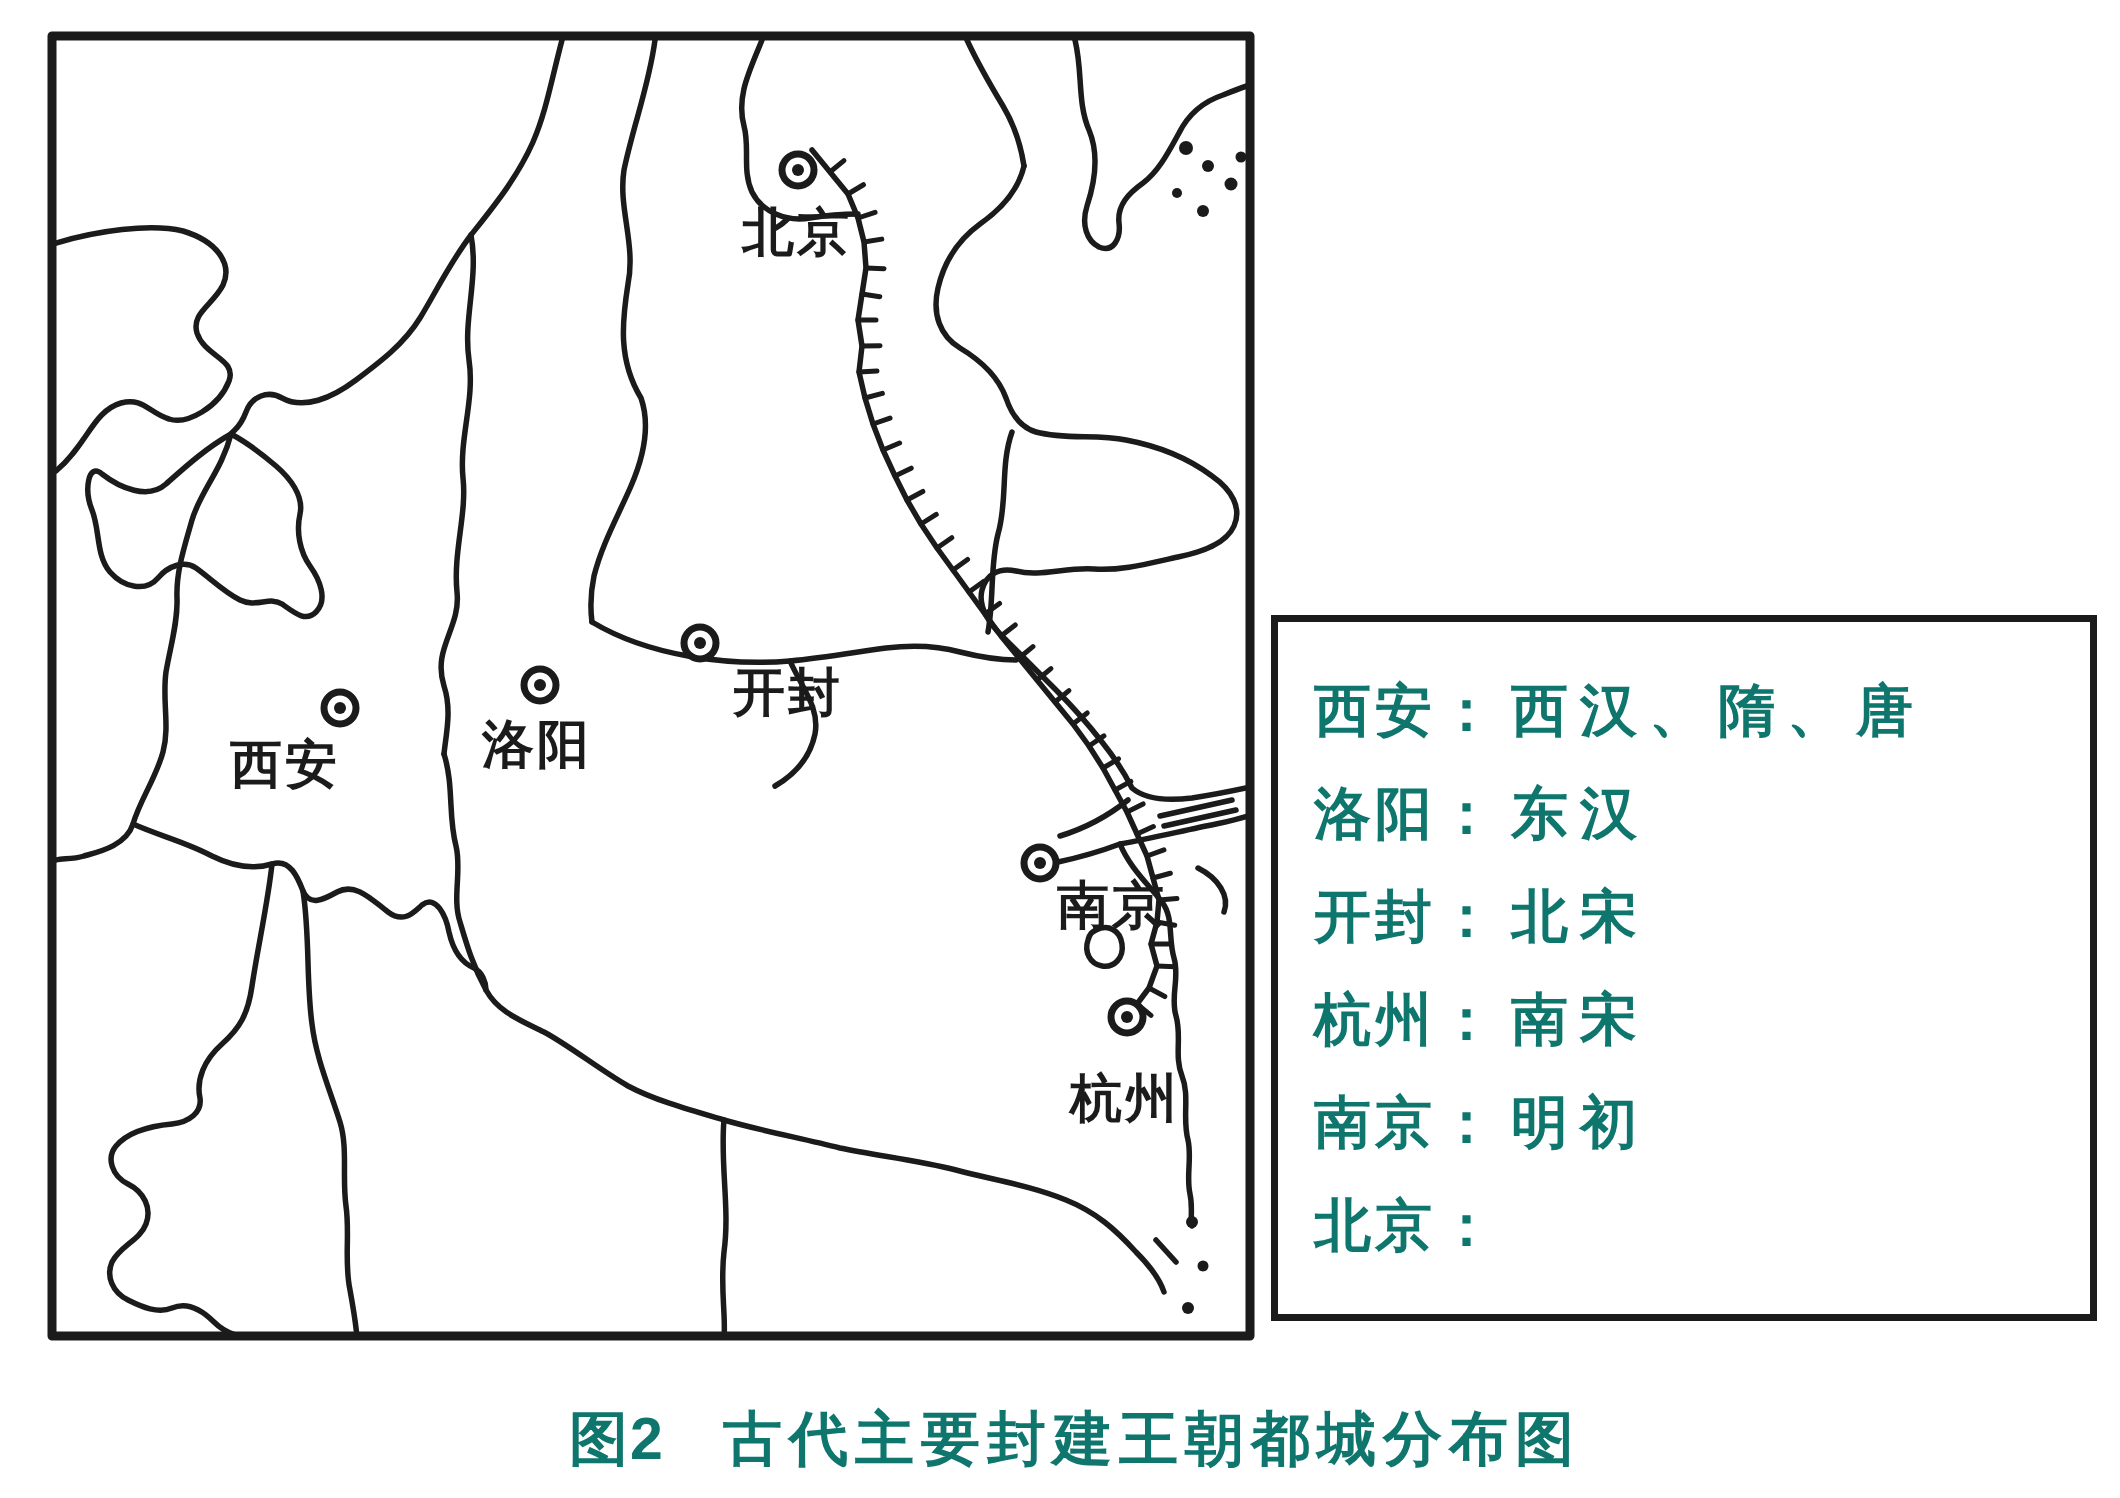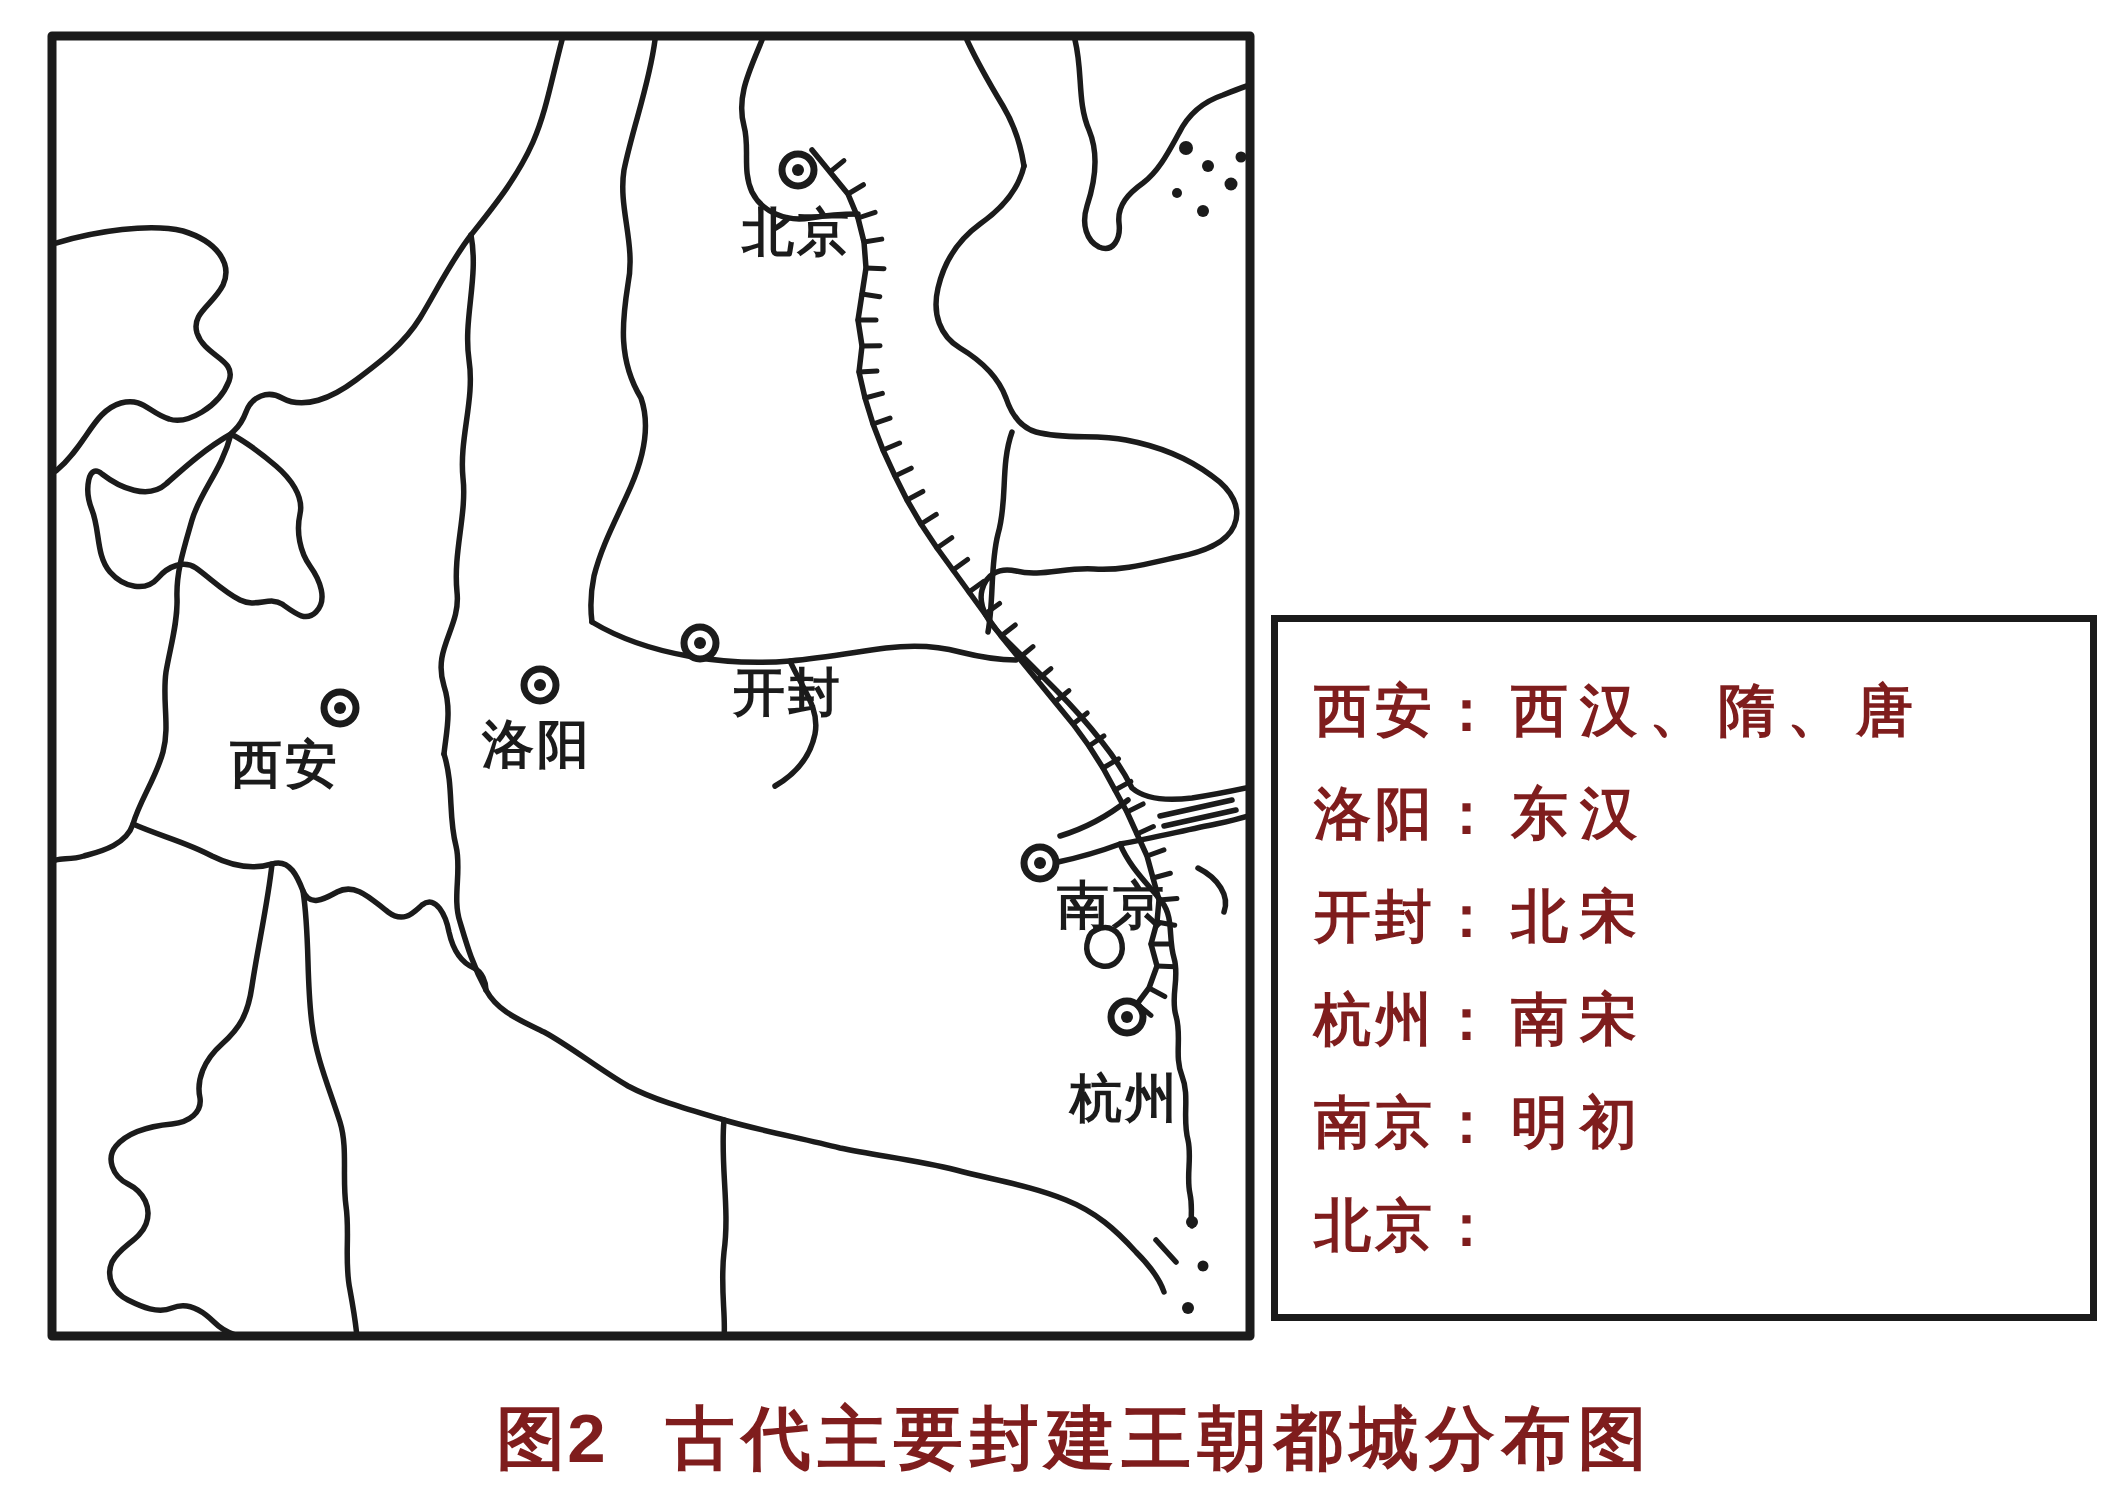--- a/index.html
+++ b/index.html
@@ -1,39 +1,39 @@
 <!DOCTYPE html>
 <html><head>
 <meta charset="utf-8">
 <style>
   html,body{margin:0;padding:0;background:#ffffff;}
   .stage{
     position:relative;width:2120px;height:1498px;background:#ffffff;overflow:hidden;
-    font-family:"Liberation Sans","DejaVu Sans",sans-serif;color:#7f1d1d;
+    font-family:"Liberation Sans","DejaVu Sans",sans-serif;color:#0f766e;
   }
   .map-svg{position:absolute;left:0;top:0;width:2120px;height:1498px;}
   .city-label{
     font-weight:bold;font-size:52px;letter-spacing:3px;fill:#1b1b1b;
   }
   .legend-box{
     position:absolute;left:1271px;top:615px;width:826px;height:706px;
     border:7px solid #1b1b1b;background:#ffffff;box-sizing:border-box;
     display:flex;flex-direction:column;justify-content:space-evenly;
     padding:14px 10px 14px 36px;
   }
   .legend-row{
     display:flex;align-items:center;font-weight:bold;font-size:57px;line-height:1;
     white-space:nowrap;
   }
   .legend-city{letter-spacing:4px;}
   .legend-colon{margin-left:2px;}
   .legend-dyn{margin-left:16px;letter-spacing:12px;}
   .caption{
     position:absolute;left:0;top:1386px;width:2120px;height:106px;line-height:106px;
-    text-align:center;font-weight:bold;font-size:69px;letter-spacing:7px;
+    text-align:center;font-weight:bold;font-size:59px;letter-spacing:7px;
     padding-left:30px;box-sizing:border-box;white-space:nowrap;
   }
   .caption-prefix{margin-right:58px;letter-spacing:2px;}
 </style>
 </head>
 <body>
 
 <div class="stage">
 
   <svg class="map-svg" viewBox="0 0 2120 1498" fill="none" stroke="#1b1b1b" stroke-width="5.5" stroke-linecap="round" stroke-linejoin="round">

